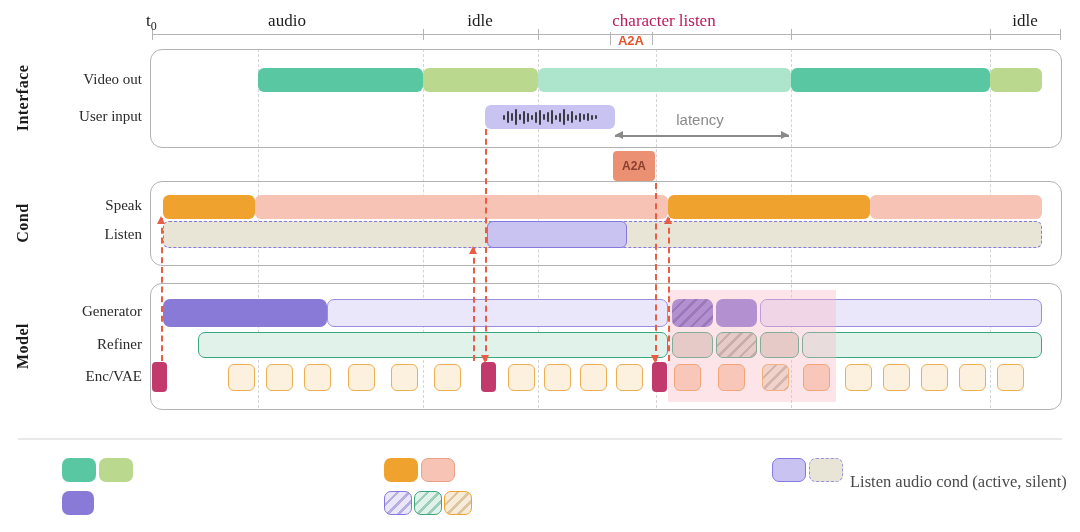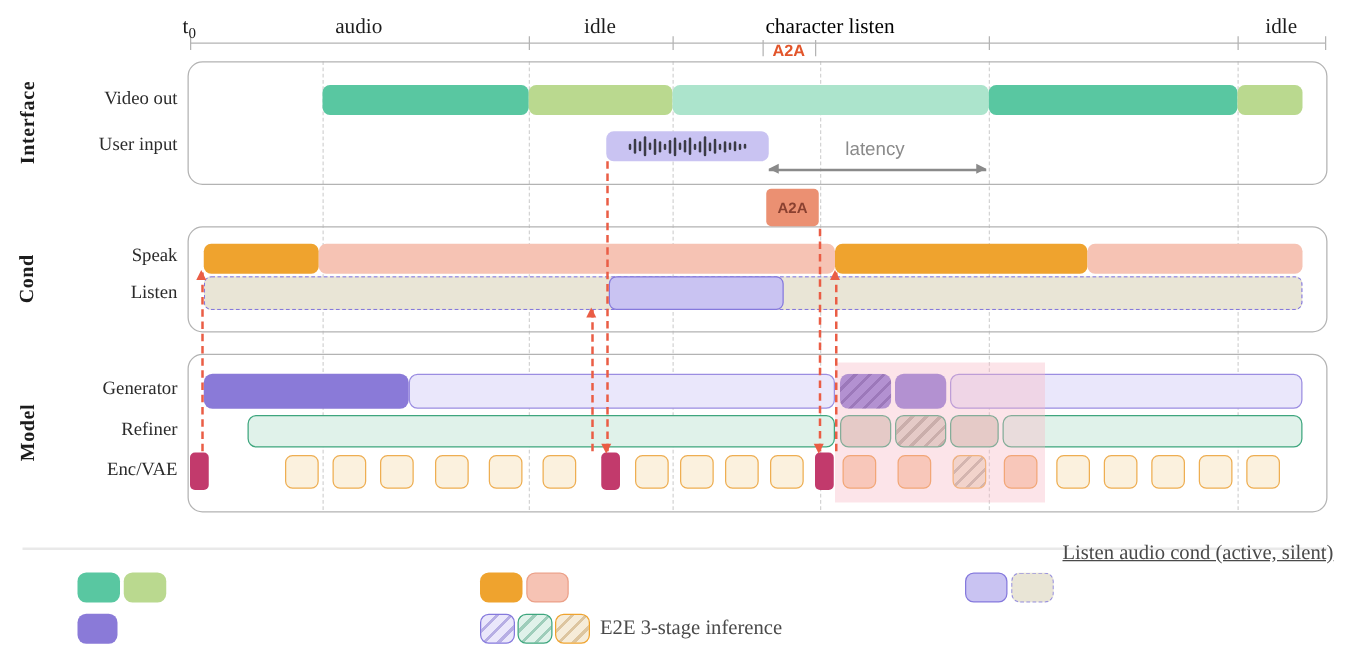--- a/index.html
+++ b/index.html
@@ -70,21 +70,21 @@
     <div style="position: absolute; left: 152px; top: 29px; width: 1.2px; height: 11px; background: rgb(180, 180, 180); z-index: 1;"></div>
     <div style="position: absolute; left: 423px; top: 29px; width: 1.2px; height: 11px; background: rgb(180, 180, 180); z-index: 1;"></div>
     <div style="position: absolute; left: 538px; top: 29px; width: 1.2px; height: 11px; background: rgb(180, 180, 180); z-index: 1;"></div>
     <div style="position: absolute; left: 791px; top: 29px; width: 1.2px; height: 11px; background: rgb(180, 180, 180); z-index: 1;"></div>
     <div style="position: absolute; left: 990px; top: 29px; width: 1.2px; height: 11px; background: rgb(180, 180, 180); z-index: 1;"></div>
     <div style="position: absolute; left: 1060px; top: 29px; width: 1.2px; height: 11px; background: rgb(180, 180, 180); z-index: 1;"></div>
     <div style="position: absolute; left: 610px; top: 32px; width: 1.2px; height: 13px; background: rgb(180, 180, 180); z-index: 1;"></div>
     <div style="position: absolute; left: 652px; top: 32px; width: 1.2px; height: 13px; background: rgb(180, 180, 180); z-index: 1;"></div>
     <div style="position: absolute; left: 137px; top: 11px; width: 300px; text-align: center; font-size: 17px; color: rgb(28, 28, 28); z-index: 6;">audio</div>
     <div style="position: absolute; left: 330px; top: 11px; width: 300px; text-align: center; font-size: 17px; color: rgb(28, 28, 28); z-index: 6;">idle</div>
-    <div style="position: absolute; left: 514px; top: 11px; width: 300px; text-align: center; font-size: 17px; color: #000000; z-index: 6;">character listen</div>
+    <div style="position: absolute; left: 514px; top: 11px; width: 300px; text-align: center; font-size: 17px; color: #be185d; z-index: 6;">character listen</div>
     <div style="position: absolute; left: 875px; top: 11px; width: 300px; text-align: center; font-size: 17px; color: rgb(28, 28, 28); z-index: 6;">idle</div>
     <div style="position: absolute; left: 258px; top: 68px; width: 165px; height: 24px; background: rgb(89, 199, 161); border-radius: 6px; z-index: 3;"></div>
     <div style="position: absolute; left: 423px; top: 68px; width: 115px; height: 24px; background: rgb(186, 217, 143); border-radius: 6px; z-index: 3;"></div>
     <div style="position: absolute; left: 538px; top: 68px; width: 253px; height: 24px; background: rgb(172, 228, 204); border-radius: 6px; z-index: 3;"></div>
     <div style="position: absolute; left: 791px; top: 68px; width: 199px; height: 24px; background: rgb(89, 199, 161); border-radius: 6px; z-index: 3;"></div>
     <div style="position: absolute; left: 990px; top: 68px; width: 52px; height: 24px; background: rgb(186, 217, 143); border-radius: 6px; z-index: 3;"></div>
     <div style="position: absolute; left: 485px; top: 105px; width: 130px; height: 24px; background: rgb(201, 195, 242); border-radius: 6px; display: flex; align-items: center; justify-content: center; gap: 2px; z-index: 3;">
       <div style="width: 2px; height: 5px; background: rgb(59, 59, 70); border-radius: 1px;"></div>
       <div style="width: 2px; height: 12px; background: rgb(59, 59, 70); border-radius: 1px;"></div>
       <div style="width: 2px; height: 8px; background: rgb(59, 59, 70); border-radius: 1px;"></div>
@@ -161,19 +161,18 @@
     <div style="position: absolute; left: 655px; top: 183px; width: 0px; height: 178px; border-left: 2px dashed rgb(234, 93, 69); z-index: 5;"></div>
     <div style="position: absolute; left: 651px; top: 355px; width: 0px; height: 0px; border-left: 4.5px solid transparent; border-right: 4.5px solid transparent; border-top: 8px solid rgb(234, 93, 69); z-index: 5;"></div>
     <div style="position: absolute; left: 668px; top: 218px; width: 0px; height: 143px; border-left: 2px dashed rgb(234, 93, 69); z-index: 5;"></div>
     <div style="position: absolute; left: 664px; top: 216px; width: 0px; height: 0px; border-left: 4.5px solid transparent; border-right: 4.5px solid transparent; border-bottom: 8px solid rgb(234, 93, 69); z-index: 5;"></div>
     <div style="position: absolute; border-radius: 7px; box-sizing: border-box; background: rgb(89, 199, 161); left: 62px; top: 458px; width: 34px; height: 24px; z-index: 3;"></div>
     <div style="position: absolute; border-radius: 7px; box-sizing: border-box; background: rgb(186, 217, 143); left: 99px; top: 458px; width: 34px; height: 24px; z-index: 3;"></div>
     <div style="position: absolute; border-radius: 7px; box-sizing: border-box; background: rgb(239, 163, 46); left: 384px; top: 458px; width: 34px; height: 24px; z-index: 3;"></div>
     <div style="position: absolute; border-radius: 7px; box-sizing: border-box; background: rgb(246, 195, 180); border: 1.5px solid rgb(235, 160, 136); left: 421px; top: 458px; width: 34px; height: 24px; z-index: 3;"></div>
     <div style="position: absolute; border-radius: 7px; box-sizing: border-box; background: rgb(201, 195, 242); border: 1.5px solid rgb(133, 121, 221); left: 772px; top: 458px; width: 34px; height: 24px; z-index: 3;"></div>
     <div style="position: absolute; border-radius: 7px; box-sizing: border-box; background: rgb(233, 229, 214); border: 1.5px dashed rgb(154, 147, 221); left: 809px; top: 458px; width: 34px; height: 24px; z-index: 3;"></div>
-    <div class="legend-text" style="position: absolute; left: 850px; top: 432px; z-index: 6; text-decoration: underline;">Listen audio cond (active, silent)</div>
+    <div class="legend-text" style="position: absolute; left: 850px; top: 472px; z-index: 6;">Listen audio cond (active, silent)</div>
     <div style="position: absolute; border-radius: 7px; box-sizing: border-box; background: rgb(138, 122, 216); left: 62px; top: 491px; width: 32px; height: 24px; z-index: 3;"></div>
     <div style="position: absolute; border-radius: 7px; box-sizing: border-box; background: repeating-linear-gradient(135deg, rgba(120, 105, 200, 0.45) 0px, rgba(120, 105, 200, 0.45) 2.5px, transparent 2.5px, transparent 8px) rgb(234, 231, 251); border: 1.5px solid rgb(133, 121, 221); left: 384px; top: 491px; width: 28px; height: 24px; z-index: 3;"></div>
     <div style="position: absolute; border-radius: 7px; box-sizing: border-box; background: repeating-linear-gradient(135deg, rgba(60, 150, 115, 0.4) 0px, rgba(60, 150, 115, 0.4) 2.5px, transparent 2.5px, transparent 8px) rgb(224, 242, 234); border: 1.5px solid rgb(62, 166, 126); left: 414px; top: 491px; width: 28px; height: 24px; z-index: 3;"></div>
     <div style="position: absolute; border-radius: 7px; box-sizing: border-box; background: repeating-linear-gradient(135deg, rgba(190, 150, 90, 0.45) 0px, rgba(190, 150, 90, 0.45) 2.5px, transparent 2.5px, transparent 8px) rgb(246, 236, 217); border: 1.5px solid rgb(239, 163, 46); left: 444px; top: 491px; width: 28px; height: 24px; z-index: 3;"></div>
-    <div class="legend-text" style="position: absolute; left: 480px; top: 492px; z-index: 6;">E2E 3-stage inference</div>
   </div>
 
 </body></html>

